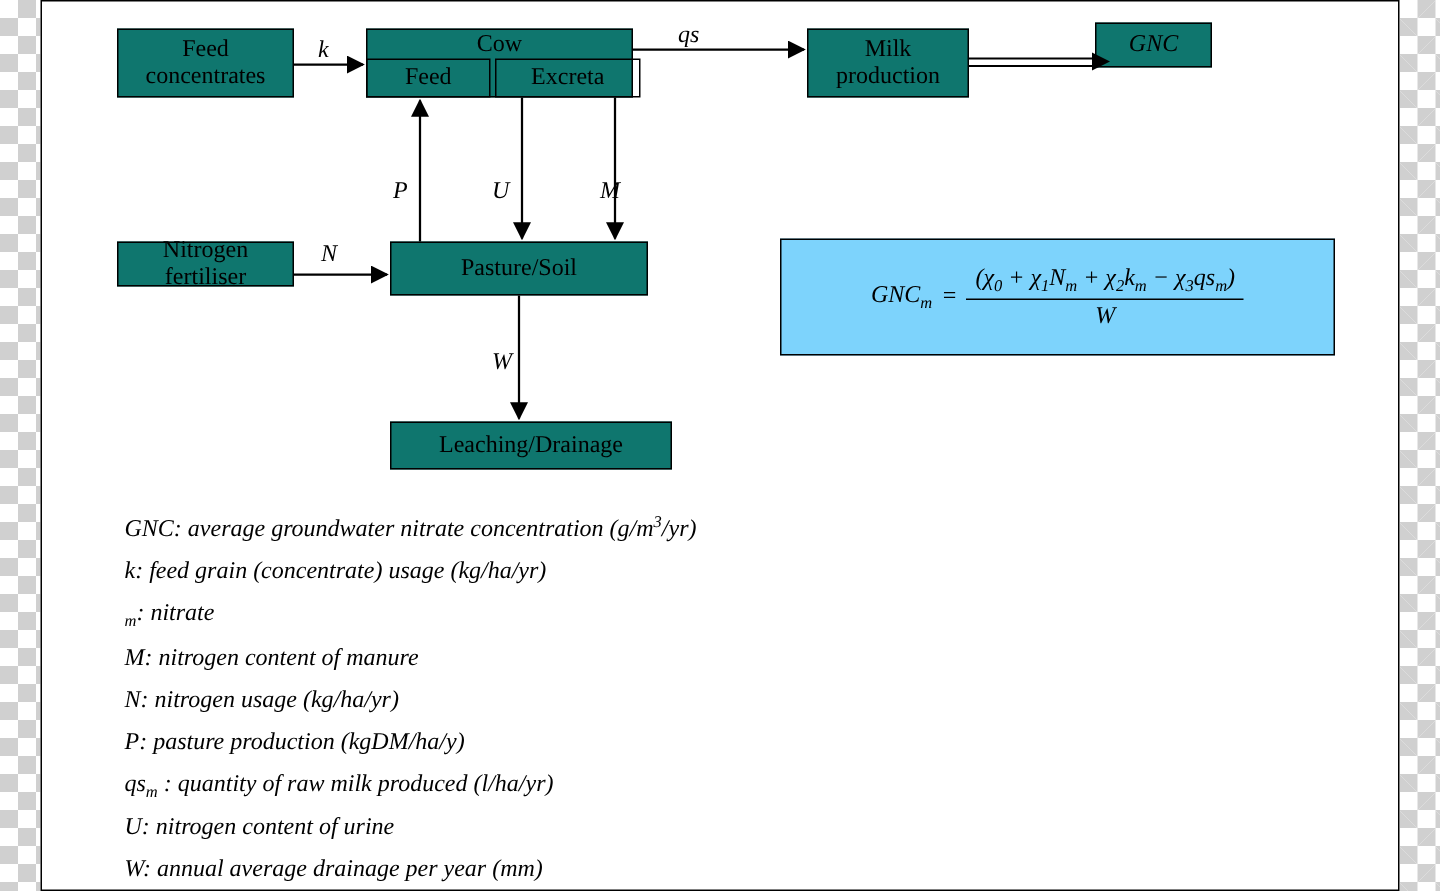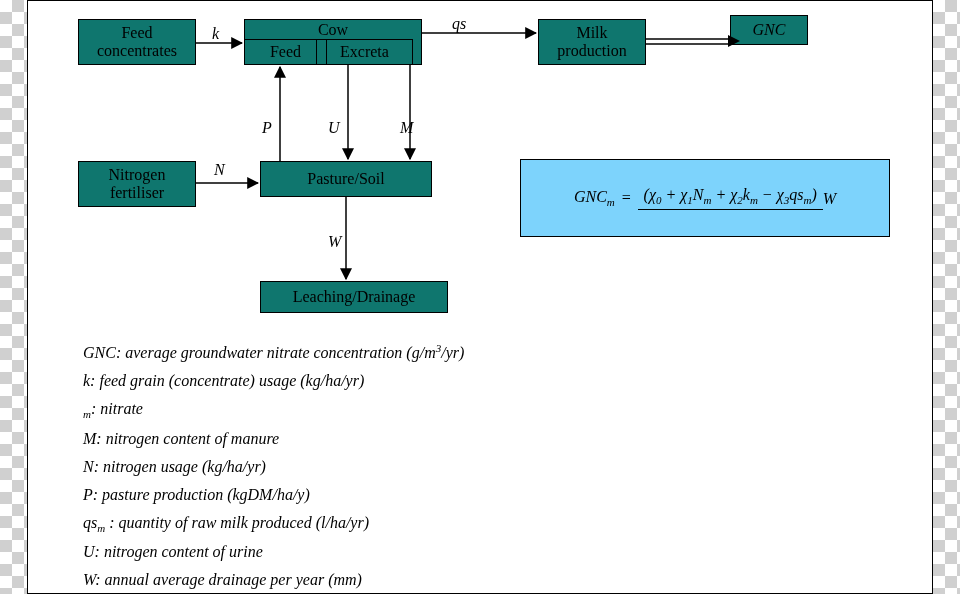--- a/index.html
+++ b/index.html
@@ -83,21 +83,21 @@
     font-style: italic;
     font-size: 16px;
   }
   .formula {
     display: flex;
     align-items: center;
     gap: 6px;
   }
   .frac {
     display: inline-flex;
-    flex-direction: row;
+    flex-direction: column;
     align-items: center;
     line-height: 1.1;
   }
   .frac .num { border-bottom: 1px solid #000; padding: 0 6px 2px 6px; }
   .frac .den { padding-top: 2px; }
   
   .cow-sub {
     position: absolute;
     border: 1.5px solid #000;
     box-sizing: border-box;
@@ -114,32 +114,32 @@
 
 <div class="stage">
 
   <div class="box" style="left:50px; top:18px; width:118px; height:46px;">
     <span>Feed<br>concentrates</span>
   </div>
 
   <div class="box" style="left:216px; top:18px; width:178px; height:46px; display:block; padding:0;">
     <div style="text-align:center; height:20px; line-height:20px;">Cow</div>
     <div class="cow-sub" style="left:-1px; top:19px; width:83px; height:26px;">Feed</div>
-    <div class="cow-sub" style="left:71px; top:19px; width:97px; height:26px;">Excreta</div>
+    <div class="cow-sub" style="left:85px; top:19px; width:97px; height:26px;">Excreta</div>
   </div>
 
   <div class="box" style="left:510px; top:18px; width:108px; height:46px;">
     <span>Milk<br>production</span>
   </div>
 
   <div class="box" style="left:702px; top:14px; width:78px; height:30px; font-style:italic;">
     <span>GNC</span>
   </div>
 
-  <div class="box" style="left:50px; top:160px; width:118px; height:46px;justify-content:center;">
+  <div class="box" style="left:50px; top:160px; width:118px; height:30px;justify-content:center;">
     <span>Nitrogen<br>fertiliser</span>
   </div>
 
   <div class="box" style="left:232px; top:160px; width:172px; height:36px;">
     <span>Pasture/Soil</span>
   </div>
 
   <div class="box" style="left:232px; top:280px; width:188px; height:32px;">
     <span>Leaching/Drainage</span>
   </div>

